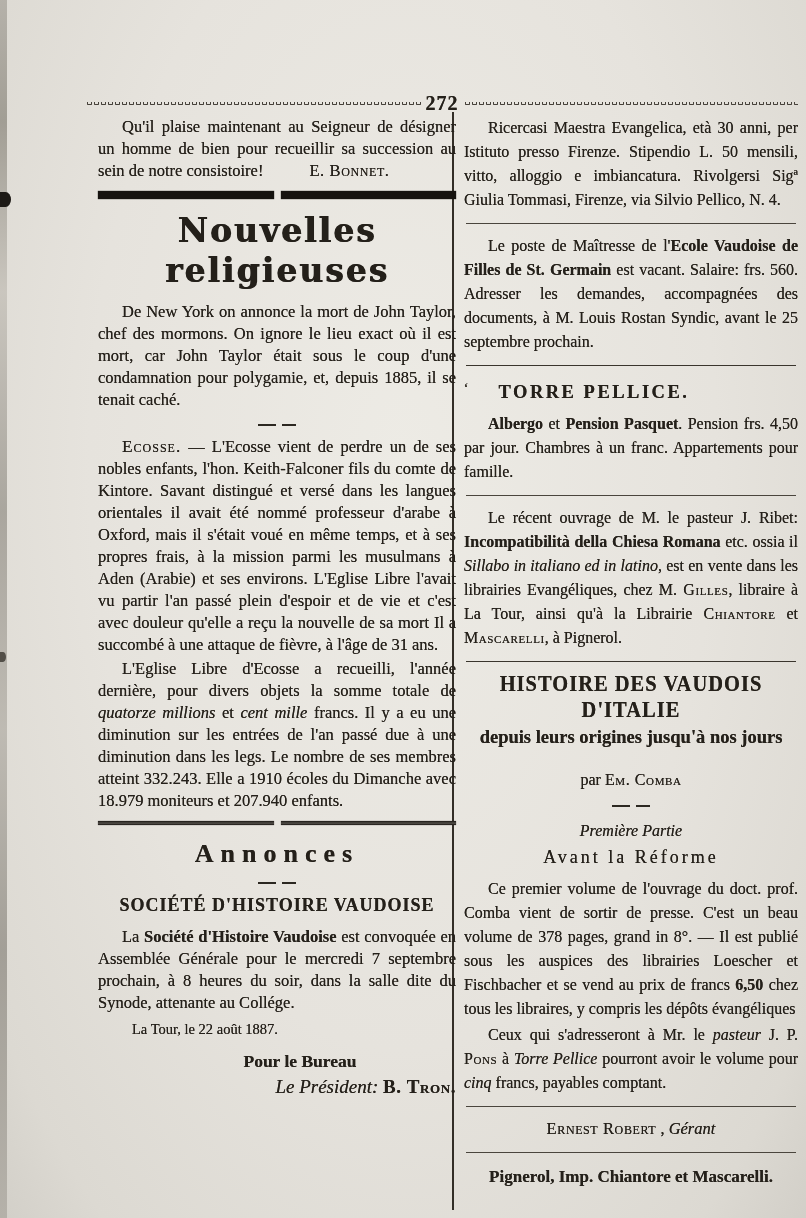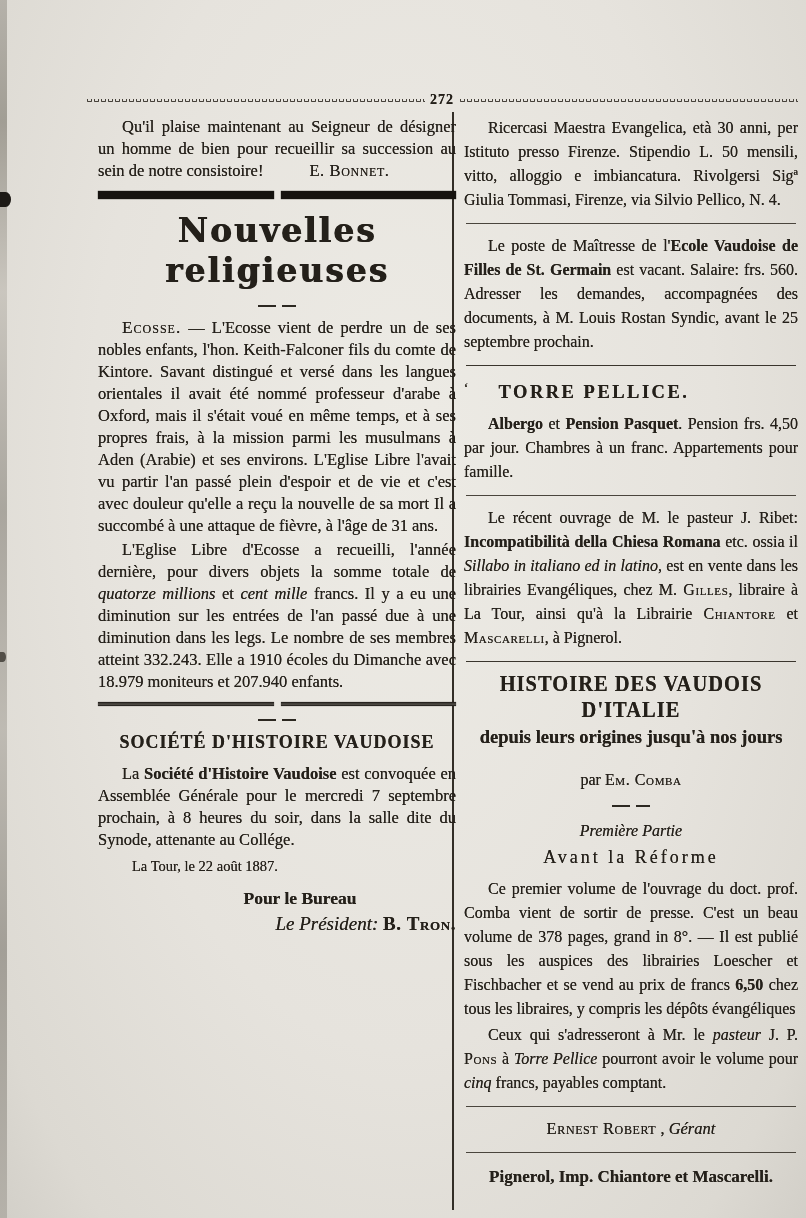--- a/index.html
+++ b/index.html
@@ -17,21 +17,21 @@
   .edge-blob { position:absolute; left:0; top:192px; width:11px; height:15px;
     background:#1d1a16; border-radius:0 70% 70% 0; }
   .edge-blob2 { position:absolute; left:0; top:652px; width:6px; height:10px;
     background:#3a362f; border-radius:0 60% 60% 0; opacity:.8; }
 
   
   .header { position:absolute; top:92px; left:86px; width:712px; display:flex; align-items:center; }
   .wave { flex:1; height:7px;
     background-image: radial-gradient(circle at 3.5px 0.5px, transparent 0 1.6px, #46413a 1.6px 2.8px, transparent 3px);
     background-size: 7px 7px; background-repeat: repeat-x; background-position: 0 2px; }
-  .pagenum { font-weight:bold; font-size:14px; padding:0 5px; letter-spacing:1px; }
+  .pagenum { font-weight:bold; font-size:20px; padding:0 5px; letter-spacing:1px; }
 
   .col-divider { position:absolute; left:452px; top:112px; height:1098px; width:1.5px; background:#332e27; }
 
   .col { position:absolute; top:116px; text-align:justify; }
   .left-col  { left:98px;  width:358px; height:1094px; font-size:16.5px; line-height:22px; }
   .right-col { left:464px; width:334px; height:1096px; font-size:16px;  line-height:24px; }
 
   p { margin:0; text-indent:24px; }
   .tight { margin-top:2px; }
   .smallcaps { font-variant:small-caps; letter-spacing:0.6px; }
@@ -97,32 +97,34 @@
 
     <p><span>Qu'il plaise maintenant au Seigneur de désigner un homme de bien pour recueillir sa succession au sein de notre consistoire!</span><span class="sig-gap"></span><span class="smallcaps">E. Bonnet.</span></p>
 
     <div class="heavy-bar">
         <i></i>
         <i></i>
       </div>
 
     <h1 class="gothic">Nouvelles religieuses</h1>
 
+    <p>De New York on annonce la mort de John Taylor, chef des mormons. On ignore le lieu exact où il est mort, car John Taylor était sous le coup d'une condamnation pour polygamie, et, depuis 1885, il se tenait caché.</p>
 
     <div class="dash-div"><i class="d1"></i><i class="d2"></i></div>
 
     <p><span class="sc-label">Ecosse.</span><span> — L'Ecosse vient de perdre un de ses nobles enfants, l'hon. Keith-Falconer fils du comte de Kintore. Savant distingué et versé dans les langues orientales il avait été nommé professeur d'arabe à Oxford, mais il s'était voué en même temps, et à ses propres frais, à la mission parmi les musulmans à Aden (Arabie) et ses environs. L'Eglise Libre l'avait vu partir l'an passé plein d'espoir et de vie et c'est avec douleur qu'elle a reçu la nouvelle de sa mort Il a succombé à une attaque de fièvre, à l'âge de 31 ans.</span></p>
 
     <p class="tight"><span>L'Eglise Libre d'Ecosse a recueilli, l'année dernière, pour divers objets la somme totale de </span><span class="it">quatorze millions</span><span> et </span><span class="it">cent mille</span><span> francs. Il y a eu une diminution sur les entrées de l'an passé due à une diminution dans les legs. Le nombre de ses membres atteint 332.243. Elle a 1910 écoles du Dimanche avec 18.979 moniteurs et 207.940 enfants.</span></p>
 
     <div class="heavy-bar thin">
         <i></i>
         <i></i>
       </div>
 
+    <h2 class="annonces-title">Annonces</h2>
 
     <div class="dash-div"><i class="d1"></i><i class="d2"></i></div>
 
     <h3 class="section-sub">SOCIÉTÉ D'HISTOIRE VAUDOISE</h3>
 
     <p><span>La </span><span class="b">Société d'Histoire Vaudoise</span><span> est convoquée en Assemblée Générale pour le mercredi 7 septembre prochain, à 8 heures du soir, dans la salle dite du Synode, attenante au Collége.</span></p>
 
     <p class="dateline">La Tour, le 22 août 1887.</p>
 
     <p class="bureau">Pour le Bureau</p>

